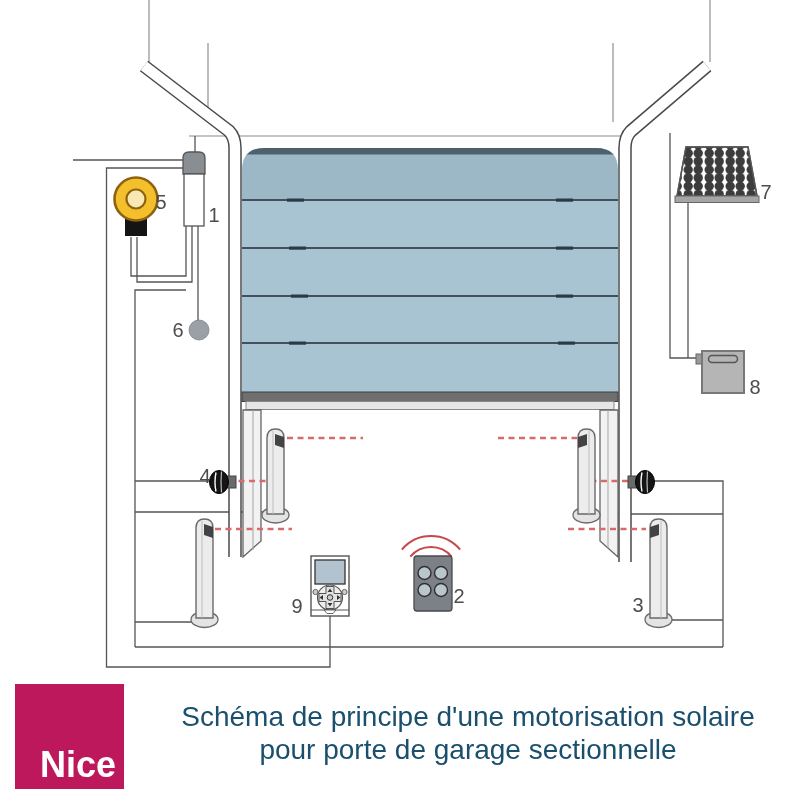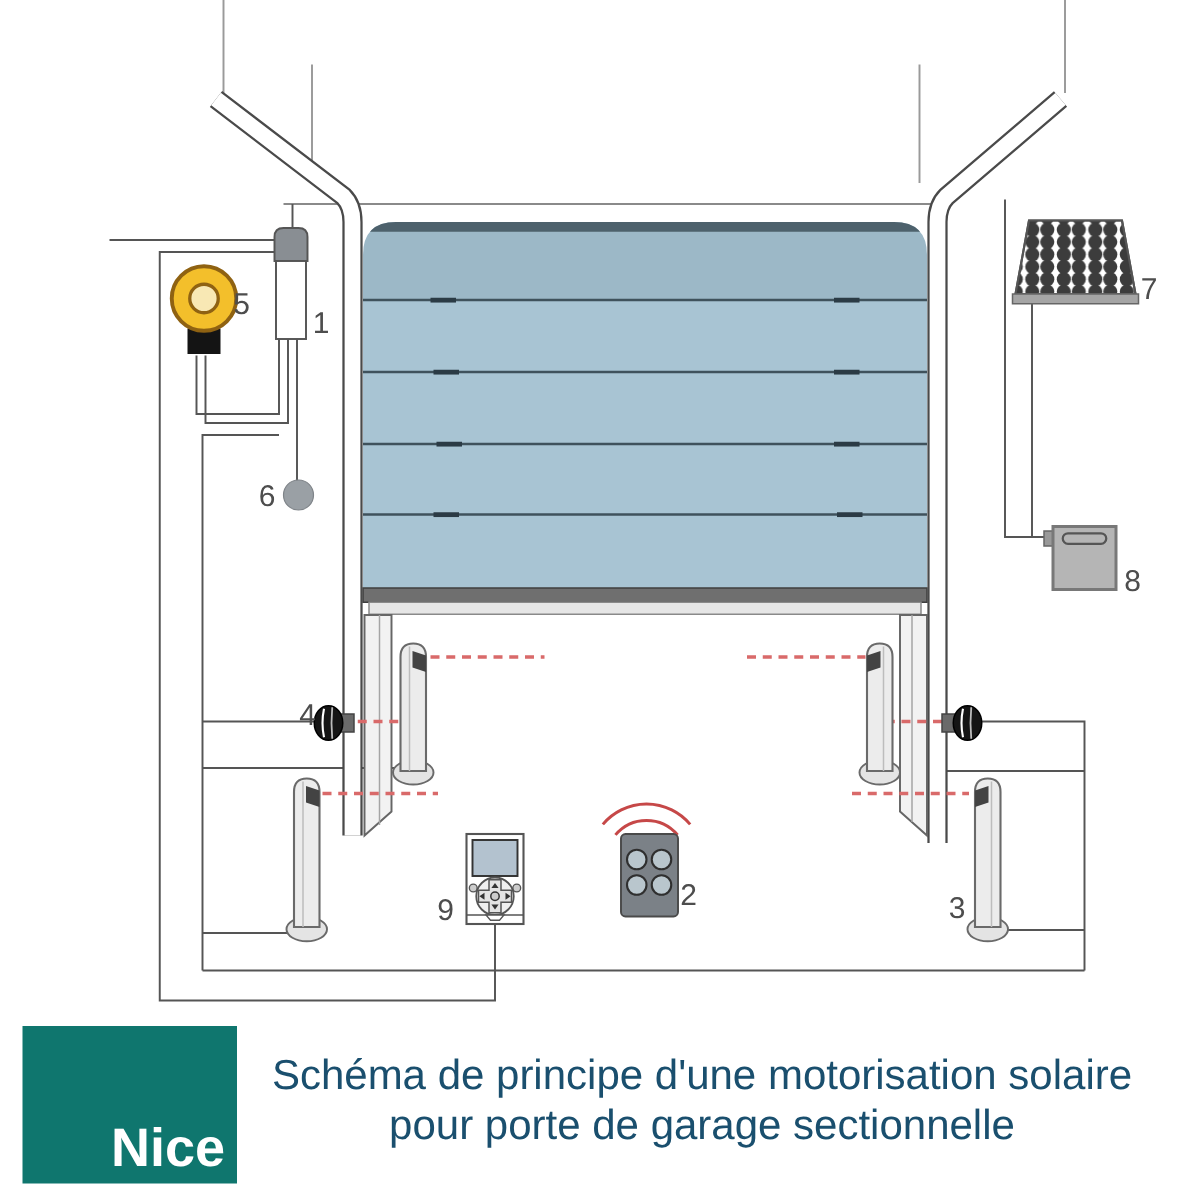--- a/index.html
+++ b/index.html
@@ -1,21 +1,21 @@
 <!DOCTYPE html>
 <html><head>
 <meta charset="utf-8">
 <style>
   html,body{margin:0;padding:0;background:#fff;}
   .page{position:relative;width:800px;height:800px;background:#ffffff;overflow:hidden;
         font-family:"Liberation Sans", sans-serif;}
   .diagram-svg{position:absolute;left:0;top:0;}
   .caption{position:absolute;left:132px;top:700px;width:672px;text-align:center;
            color:#1a4f6e;font-size:28px;line-height:33px;font-weight:400;}
-  .logo{position:absolute;left:15px;top:684px;width:119px;height:105px;background:#0f766e;padding-left:24px;}
+  .logo{position:absolute;left:15px;top:684px;width:109px;height:105px;background:#be185d;}
   .logo .logo-text{position:absolute;right:8px;bottom:3px;color:#ffffff;
                    font-size:36px;font-weight:bold;letter-spacing:0px;}
   svg text{font-family:"Liberation Sans", sans-serif;font-size:20px;fill:#4d4d4d;}
 </style>
 </head>
 <body>
 
 <div class="page">
 
 <svg class="diagram-svg" width="800" height="800" viewBox="0 0 800 800" xmlns="http://www.w3.org/2000/svg">

